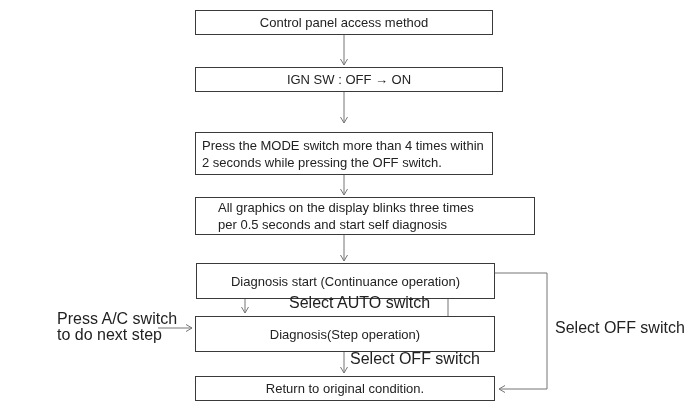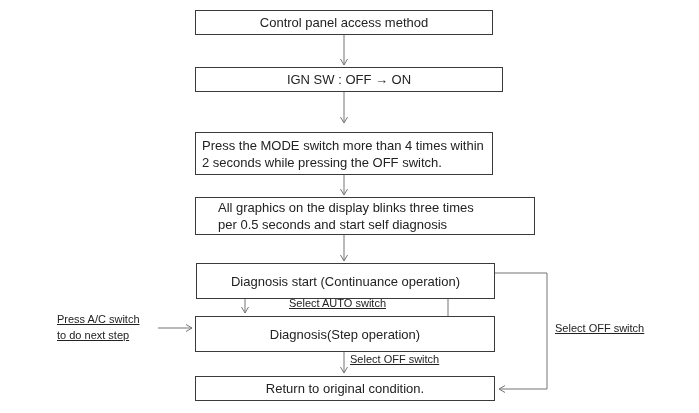--- a/index.html
+++ b/index.html
@@ -41,24 +41,23 @@
     align-items:center;
     font-size:13px;
     line-height:17px;
     white-space:nowrap;
   }
   .box.align-left{align-items:flex-start;}
   .box.pad-sm{padding-left:6px;}
   .box.pad-lg{padding-left:22px;}
   .edge-label{
     position:absolute;
-    font-size:11px;
+    font-size:16px;
     line-height:16px;
     white-space:nowrap;
-    text-decoration:underline;
   }
   .edge-label .ll{display:block;}
 </style>
 </head>
 <body>
 
 <div class="canvas">
 
   <svg class="connectors" viewBox="0 0 699 413" xmlns="http://www.w3.org/2000/svg">
     <defs>

